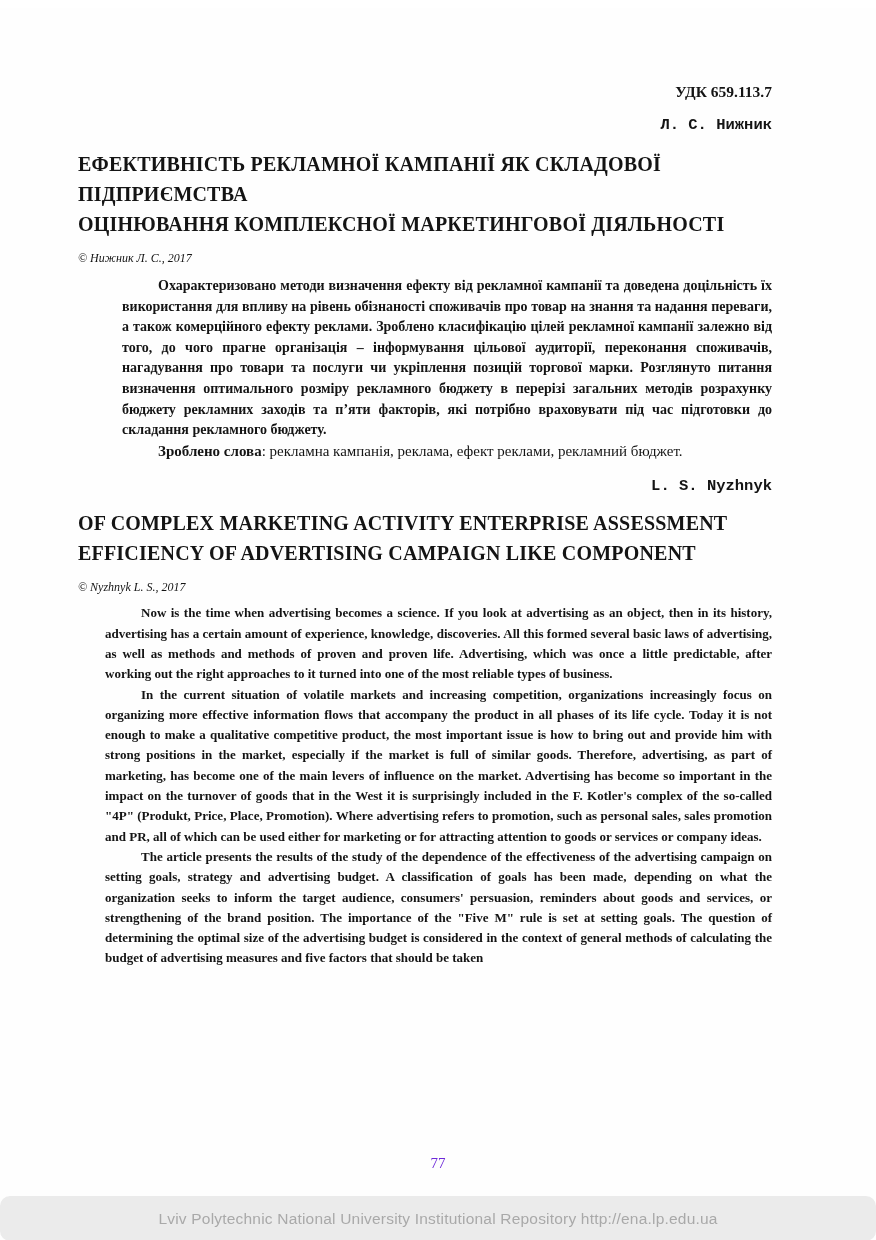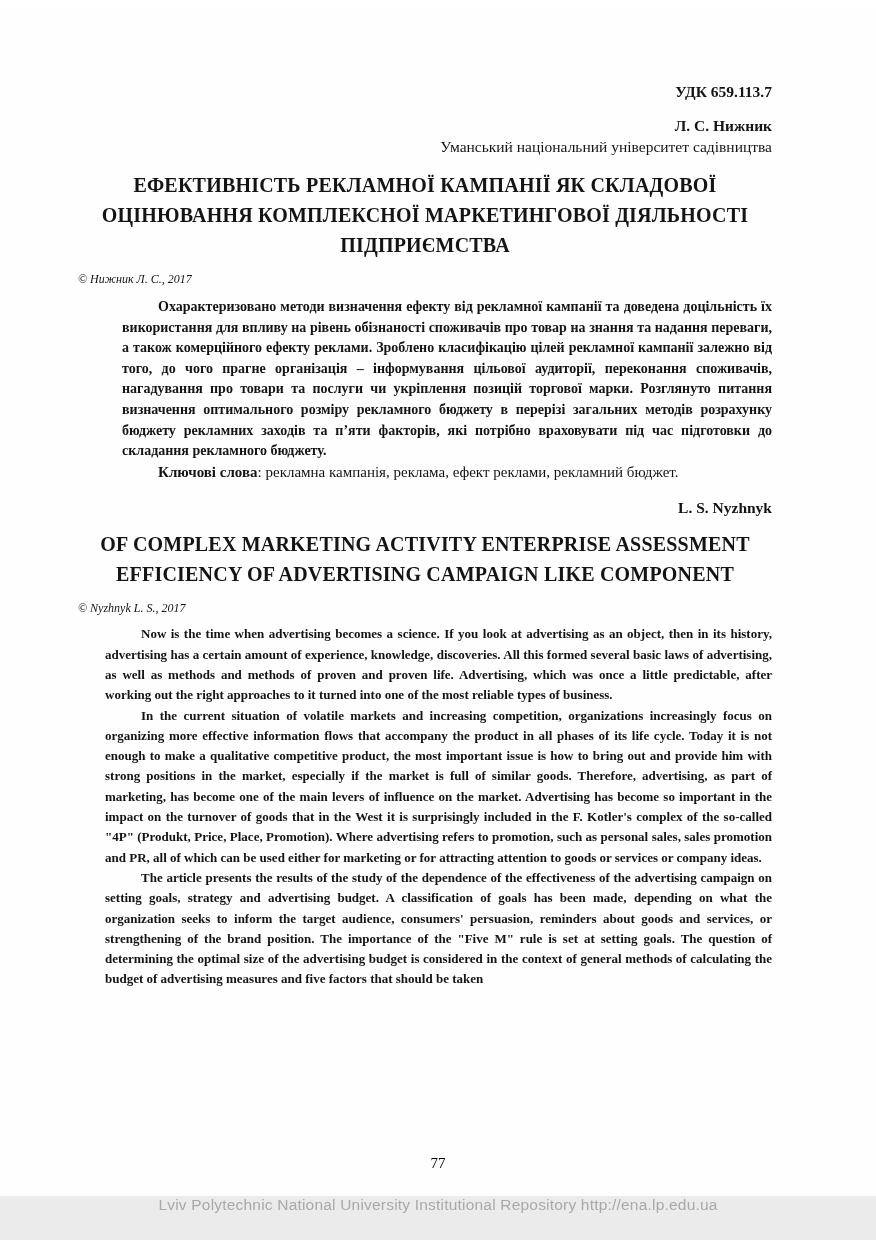--- a/index.html
+++ b/index.html
@@ -15,26 +15,26 @@
     color: #141414;
   }
   .content { padding: 74px 104px 0 78px; }
 
   .udk {
     text-align: right;
     font-weight: bold;
     font-size: 15.5px;
     line-height: 20px;
   }
-  .byline { text-align: right; margin-top: 13px; font-size: 15.5px; line-height: 21px; }
+  .byline { text-align: right; margin-top: 13px; font-size: 15.5px; line-height: 21px; font-family: Liberation Mono, monospace; }
   .byline .author { font-weight: bold; }
   .byline .affil  { font-weight: normal; }
 
   .title {
-    text-align: center;
+    text-align: left;
     font-weight: bold;
     font-size: 20px;
     line-height: 30px;
     letter-spacing: 0.2px;
     margin: 13px auto 0;
   }
   .title .tline { display: block; }
 
   .copyright {
     font-style: italic;
@@ -73,61 +73,62 @@
     text-indent: 36px;
   }
   .body-par + .body-par { margin-top: 0; }
 
   .page-number {
     position: absolute;
     left: 0; right: 0;
     bottom: 76px;
     text-align: center;
     font-size: 15px;
-    color: #000000;
+    color: #6d28d9;
   }
 
   .footer-bar {
     position: absolute;
     left: 0; right: 0;
     bottom: 7px;
     height: 45px;
     background: #ebebeb;
     display: flex;
+    align-items: center;
     justify-content: center;
     font-family: "Liberation Sans", sans-serif;
     font-size: 15.5px;
     color: #a9a9a9;
     letter-spacing: 0.2px;
+    border-radius: 10px;
   }
 </style>
 </head>
 <body>
 
 <div class="page">
   <div class="content">
 
     <div class="udk">УДК 659.113.7</div>
 
     <div class="byline">
       <div class="author">Л. С. Нижник</div>
-      <div class="affil">Уманський національний університет садівництва</div>
     </div>
 
     <h1 class="title">
       <span class="tline">ЕФЕКТИВНІСТЬ РЕКЛАМНОЇ КАМПАНІЇ ЯК СКЛАДОВОЇ</span>
+      <span class="tline">ПІДПРИЄМСТВА</span>
       <span class="tline">ОЦІНЮВАННЯ КОМПЛЕКСНОЇ МАРКЕТИНГОВОЇ ДІЯЛЬНОСТІ</span>
-      <span class="tline">ПІДПРИЄМСТВА</span>
     </h1>
 
     <div class="copyright">© Нижник Л. С., 2017</div>
 
     <p class="abstract">Охарактеризовано методи визначення ефекту від рекламної кампанії та доведена доцільність їх використання для впливу на рівень обізнаності споживачів про товар на знання та надання переваги, а також комерційного ефекту реклами. Зроблено класифікацію цілей рекламної кампанії залежно від того, до чого прагне організація – інформування цільової аудиторії, переконання споживачів, нагадування про товари та послуги чи укріплення позицій торгової марки. Розглянуто питання визначення оптимального розміру рекламного бюджету в перерізі загальних методів розрахунку бюджету рекламних заходів та п’яти факторів, які потрібно враховувати під час підготовки до складання рекламного бюджету.</p>
 
-    <p class="keywords"><span class="kw-label">Ключові слова</span><span>: рекламна кампанія, реклама, ефект реклами, рекламний бюджет.</span></p>
+    <p class="keywords"><span class="kw-label">Зроблено слова</span><span>: рекламна кампанія, реклама, ефект реклами, рекламний бюджет.</span></p>
 
     <div class="byline byline-en">
       <div class="author">L. S. Nyzhnyk</div>
     </div>
 
     <h1 class="title title-en">
       <span class="tline">OF COMPLEX  MARKETING ACTIVITY ENTERPRISE ASSESSMENT</span>
       <span class="tline">EFFICIENCY OF ADVERTISING CAMPAIGN LIKE COMPONENT</span>
     </h1>
 

